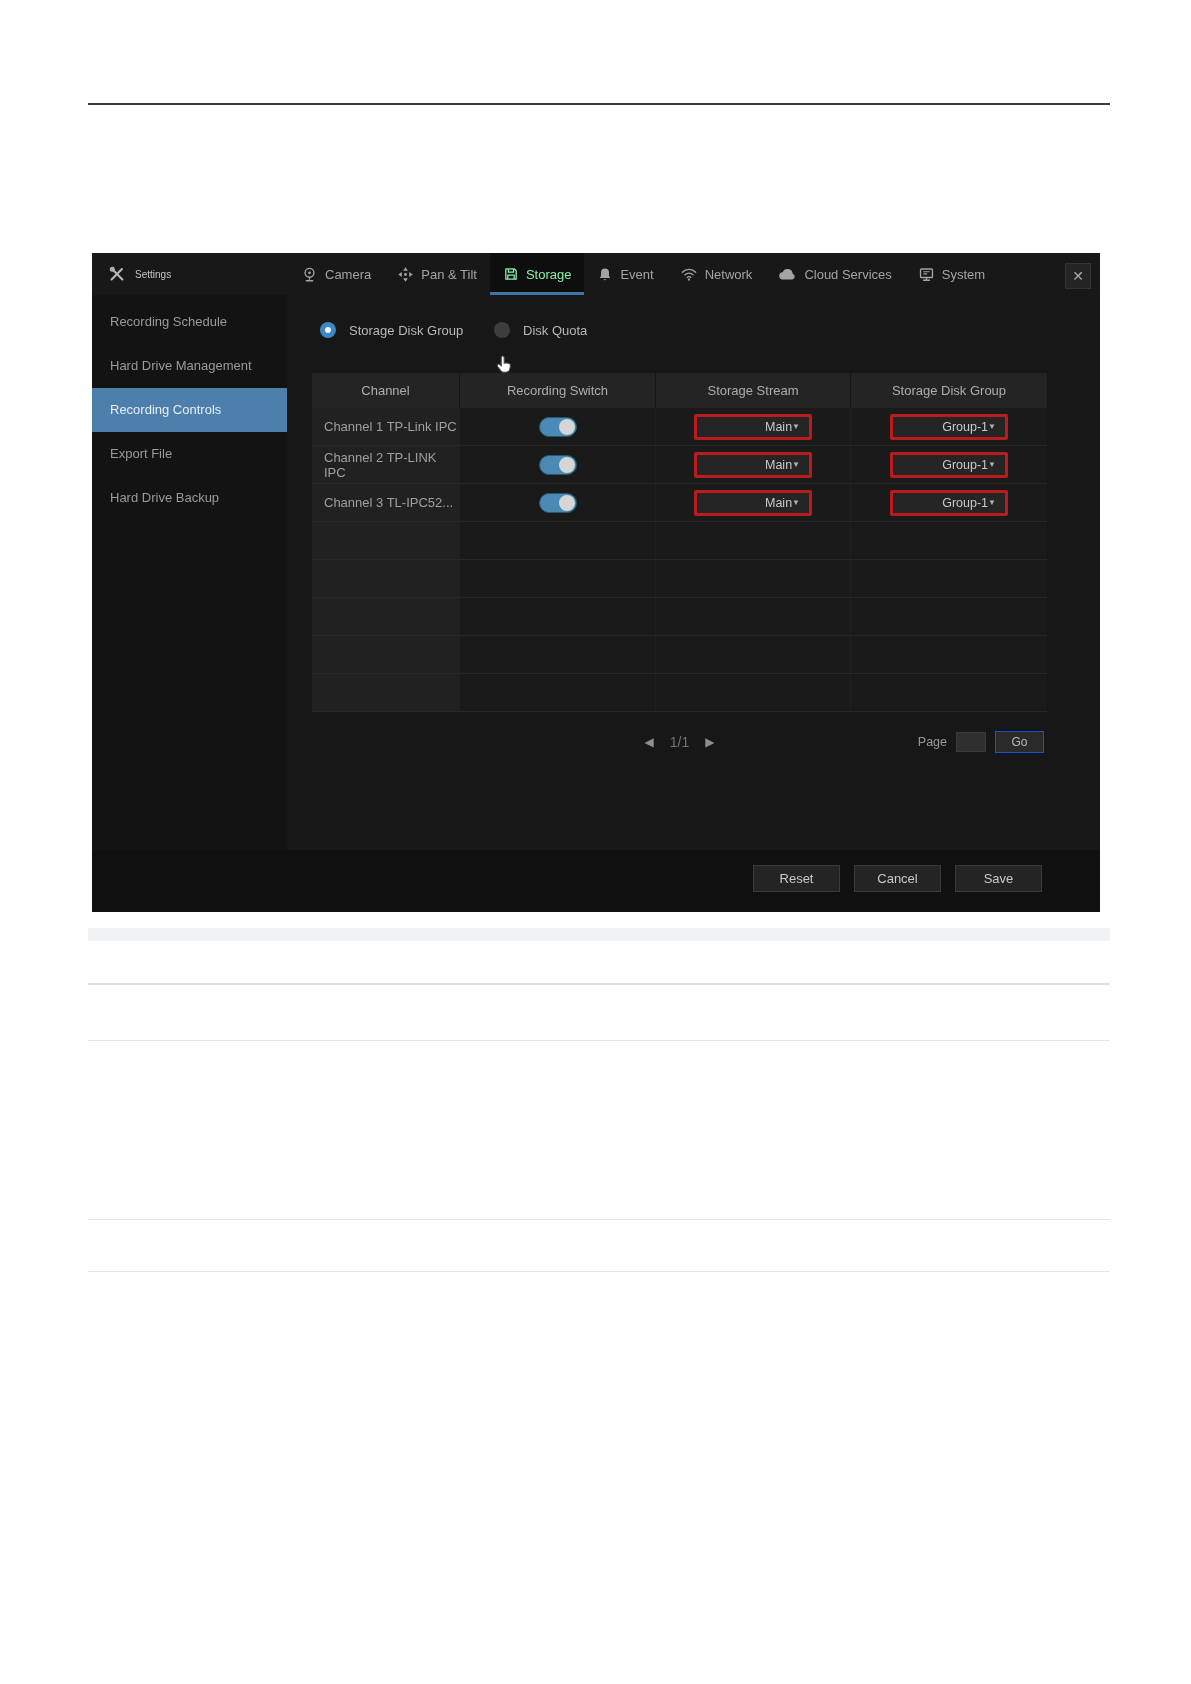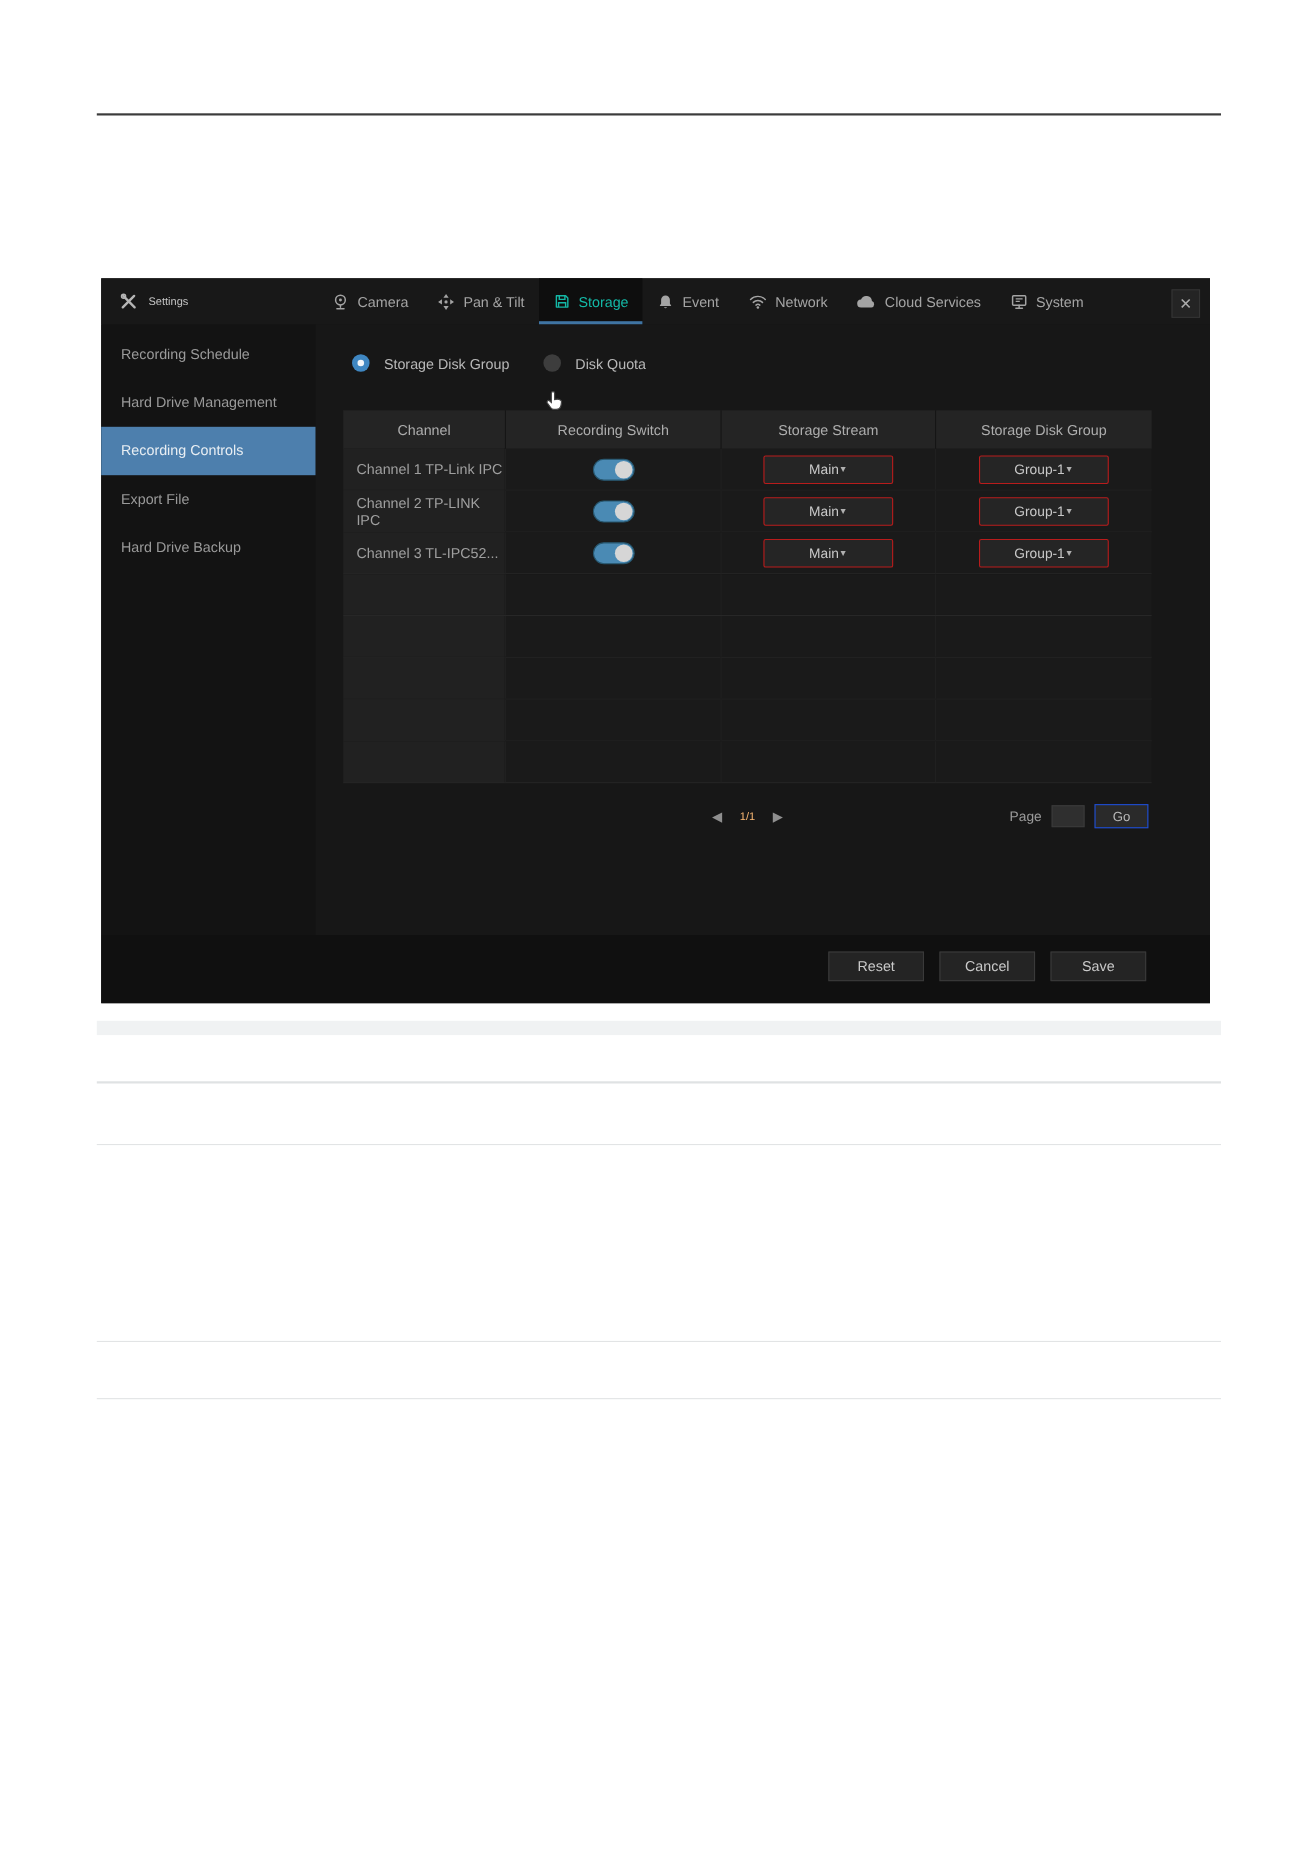--- a/index.html
+++ b/index.html
@@ -17,21 +17,21 @@
 
   
   .panel { position:absolute; left:92px; top:253px; width:1008px; height:659px; background:#161616; font-size:13px; color:#a9a9a9; }
 
   
   .topbar { position:absolute; left:0; top:0; width:100%; height:42px; background:#181818; }
   .app-title { position:absolute; left:16px; top:0; height:42px; display:flex; align-items:center; gap:9px; color:#c6c6c6; font-size:10px; }
   .app-title .icn { color:#b5b5b5; }
   .tabstrip { position:absolute; left:196px; top:0; height:42px; display:flex; }
   .tab { display:flex; align-items:center; gap:7px; padding:0 13px; height:42px; color:#a4a4a4; cursor:pointer; position:relative; }
-  .tab.active { background:#0e0e0e; color:#14b8a6; }
+  .tab.active { background:#0e0e0e; color:#86efac; }
   .tab.active::after { content:""; position:absolute; left:0; bottom:0; width:100%; height:3px; background:#3f74a3; }
   .tab .icn { display:inline-flex; }
   .icn svg { display:block; }
   .close-btn { position:absolute; right:9px; top:10px; width:26px; height:26px; background:#242424; border:1px solid #343434; color:#ababab; display:flex; align-items:center; justify-content:center; font-size:14px; cursor:pointer; }
 
   
   .body { position:absolute; left:0; top:42px; width:100%; height:555px; }
   .sidebar { position:absolute; left:0; top:0; width:195px; height:100%; background:#131313; }
   .side-item { height:44px; line-height:44px; padding-left:18px; color:#9a9a9a; font-size:13px; cursor:pointer; white-space:nowrap; }
   .side-list { padding-top:5px; }
@@ -60,28 +60,28 @@
   .gr .cell:first-child { border-left:none; }
   .gr .cell.c-channel { background:#212121; color:#9f9f9f; padding-left:12px; }
   .gr .cell.center { justify-content:center; }
   .c0 { width:147px; } .c1 { width:196px; } .c2 { width:195px; } .c3 { width:197px; }
 
   
   .toggle { width:38px; height:20px; border-radius:10px; background:#4a8ab4; border:1px solid #27576f; position:relative; cursor:pointer; }
   .toggle::after { content:""; position:absolute; right:1px; top:1px; width:16px; height:16px; border-radius:50%; background:#d6d6d6; }
 
   
-  .dd { width:118px; height:26px; background:#252525; border:1px solid #b91c1c; border-radius:2px; display:flex; align-items:center; justify-content:center; padding:0 9px; color:#c8c8c8; font-size:12.5px; cursor:pointer; }
+  .dd { width:118px; height:26px; background:#252525; border:3px solid #b91c1c; border-radius:2px; display:flex; align-items:center; justify-content:flex-end; padding:0 9px; color:#c8c8c8; font-size:12.5px; cursor:pointer; }
   .dd .arrow { font-size:8px; color:#b0b0b0; }
 
   
   .pager { position:absolute; left:25px; top:435px; width:735px; height:24px; }
   .pager-center { position:absolute; left:0; right:0; top:0; height:24px; display:flex; align-items:center; justify-content:center; gap:16px; }
   .pg-arrow { background:none; border:none; color:#8f8f8f; font-size:12px; cursor:pointer; font-family:inherit; }
-  .pg-num { color:#fdba74; font-size:10px; }
+  .pg-num { color:#737373; font-size:14px; }
   .pager-right { position:absolute; right:3px; top:0; height:24px; display:flex; align-items:center; gap:9px; }
   .pg-label { color:#9a9a9a; font-size:12.5px; }
   .pg-input { width:30px; height:20px; background:#2f2f2f; border:1px solid #3a3a3a; color:#cccccc; font-size:12px; padding:0 4px; }
   .pg-go { width:49px; height:22px; background:#2a2a2a; border:1px solid #1d4ed8; color:#b8b8b8; font-size:12px; cursor:pointer; font-family:inherit; }
 
   
   .footer { position:absolute; left:0; top:597px; width:100%; height:62px; background:#101010;text-decoration:underline; }
   .footer-btns { position:absolute; right:58px; top:15px; display:flex; gap:14px; }
   .fbtn { width:87px; height:27px; background:#242424; border:1px solid #3a3a3a; color:#c9c9c9; font-size:13px; cursor:pointer; font-family:inherit; }
 </style>

